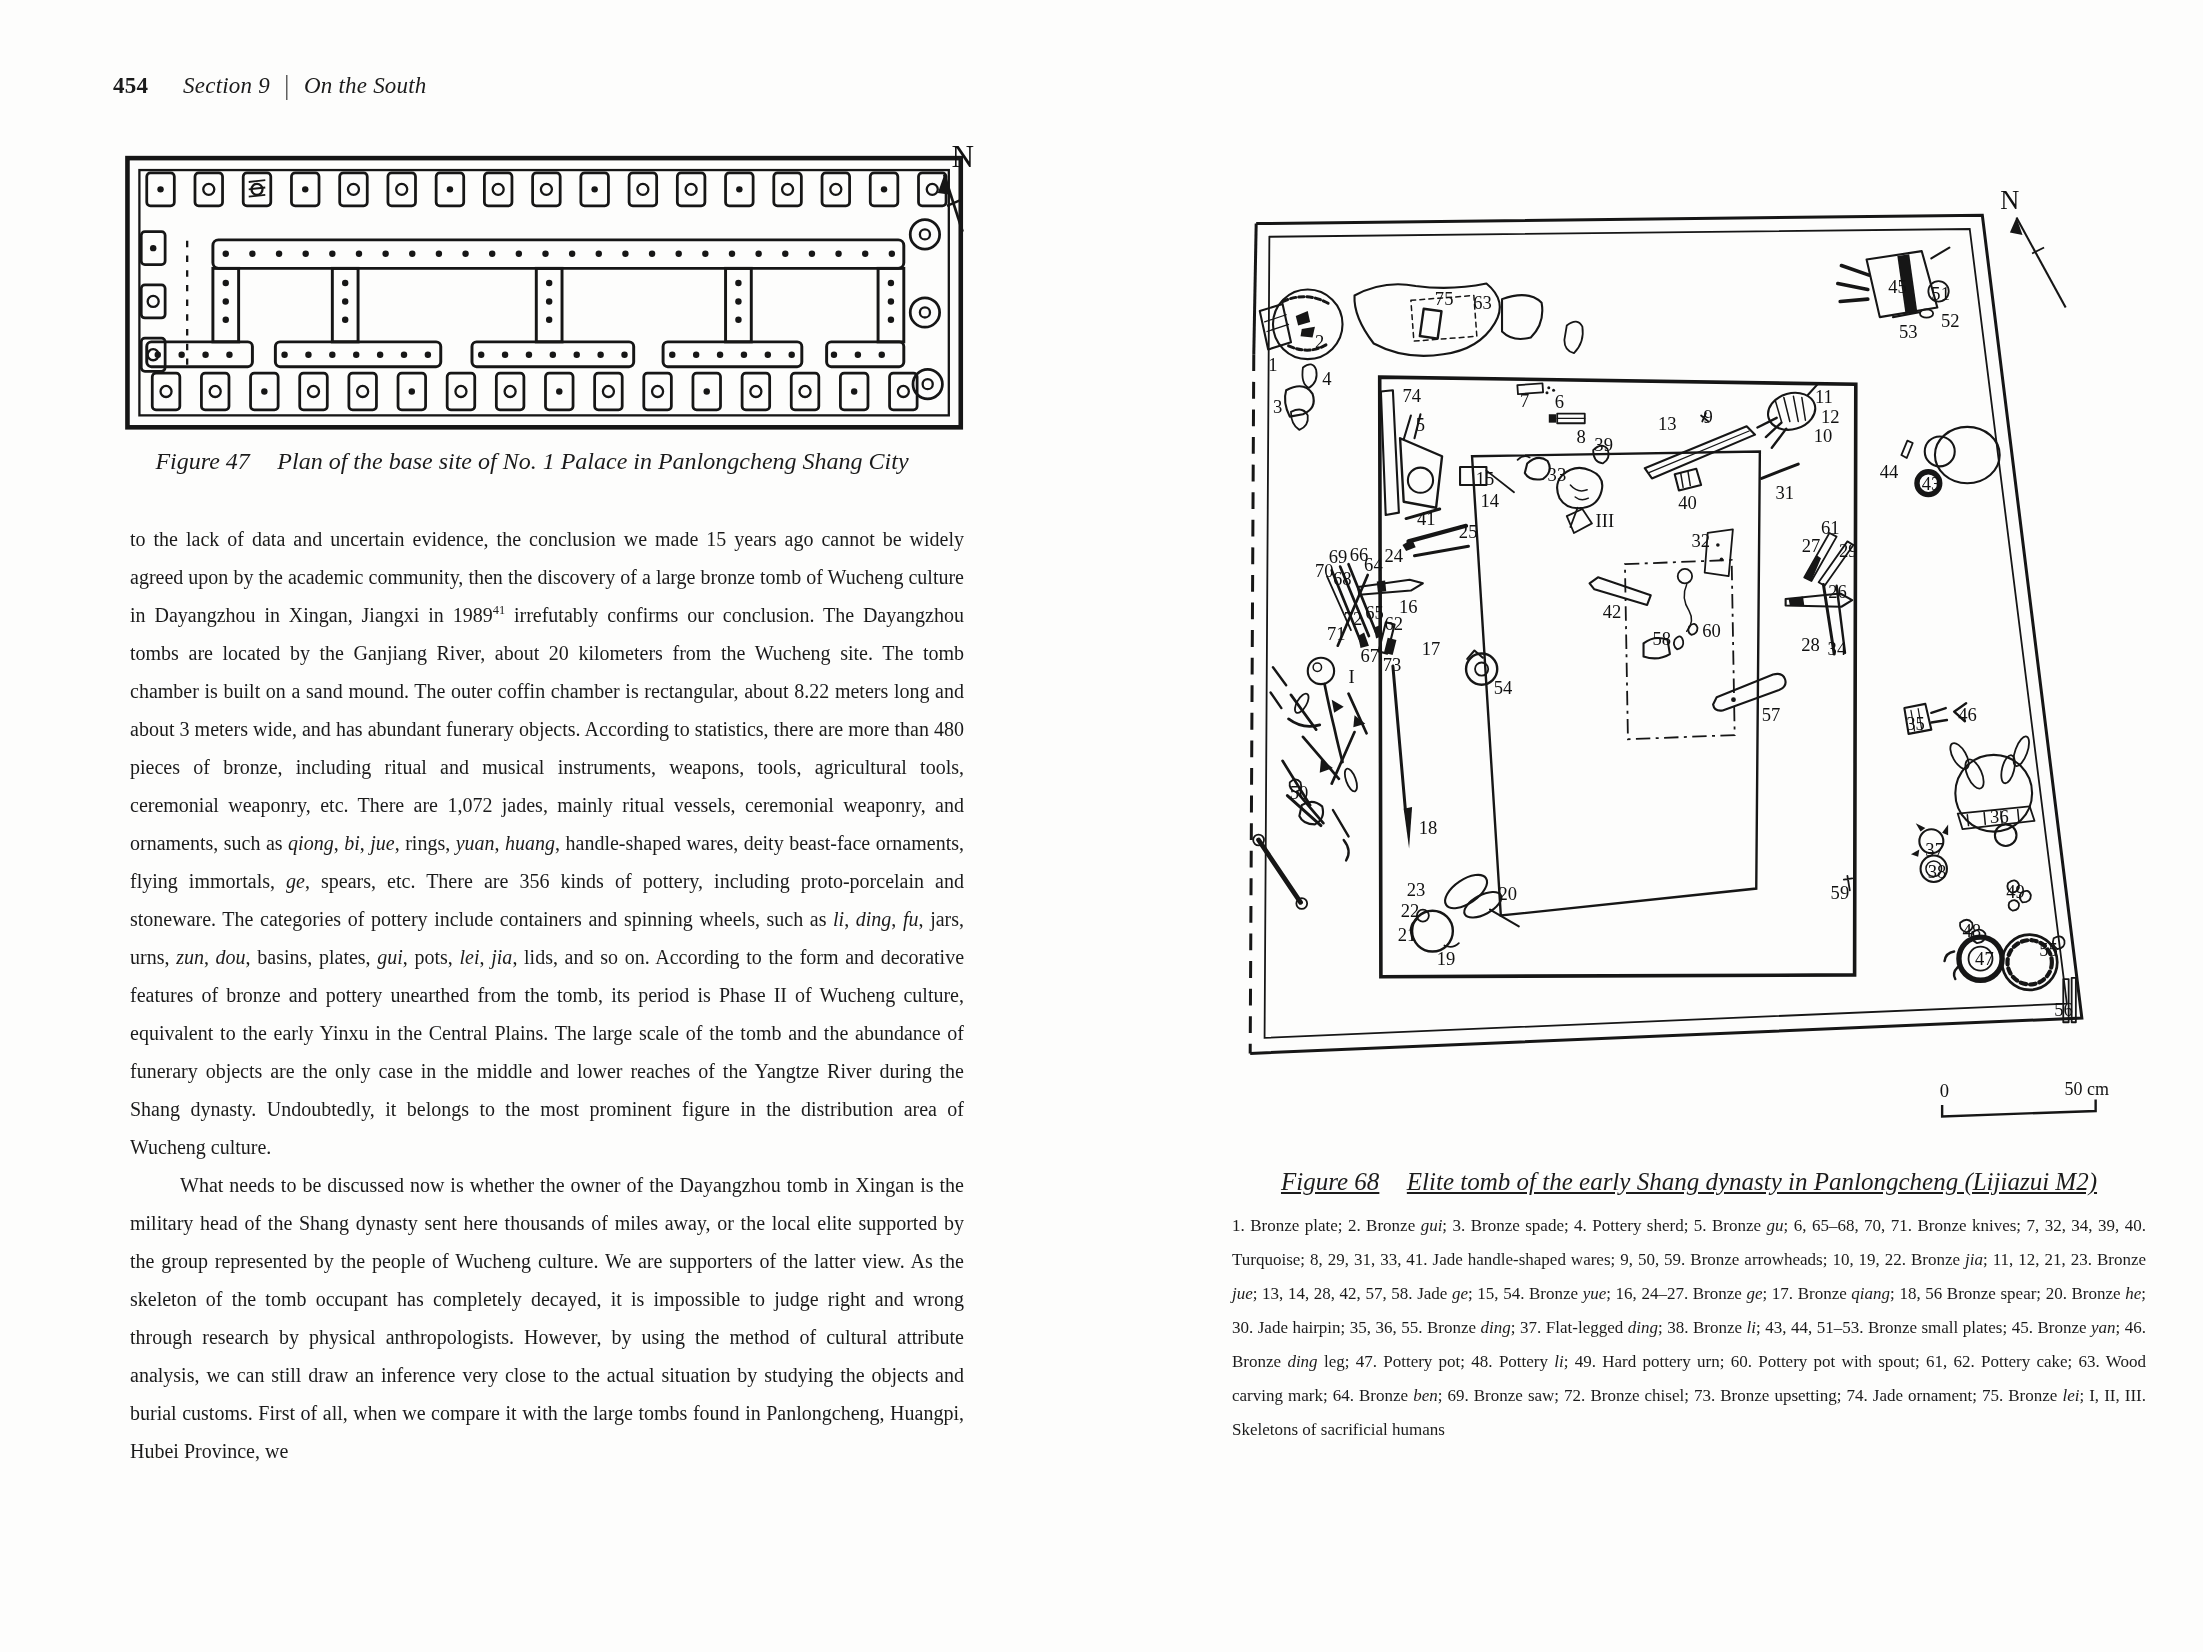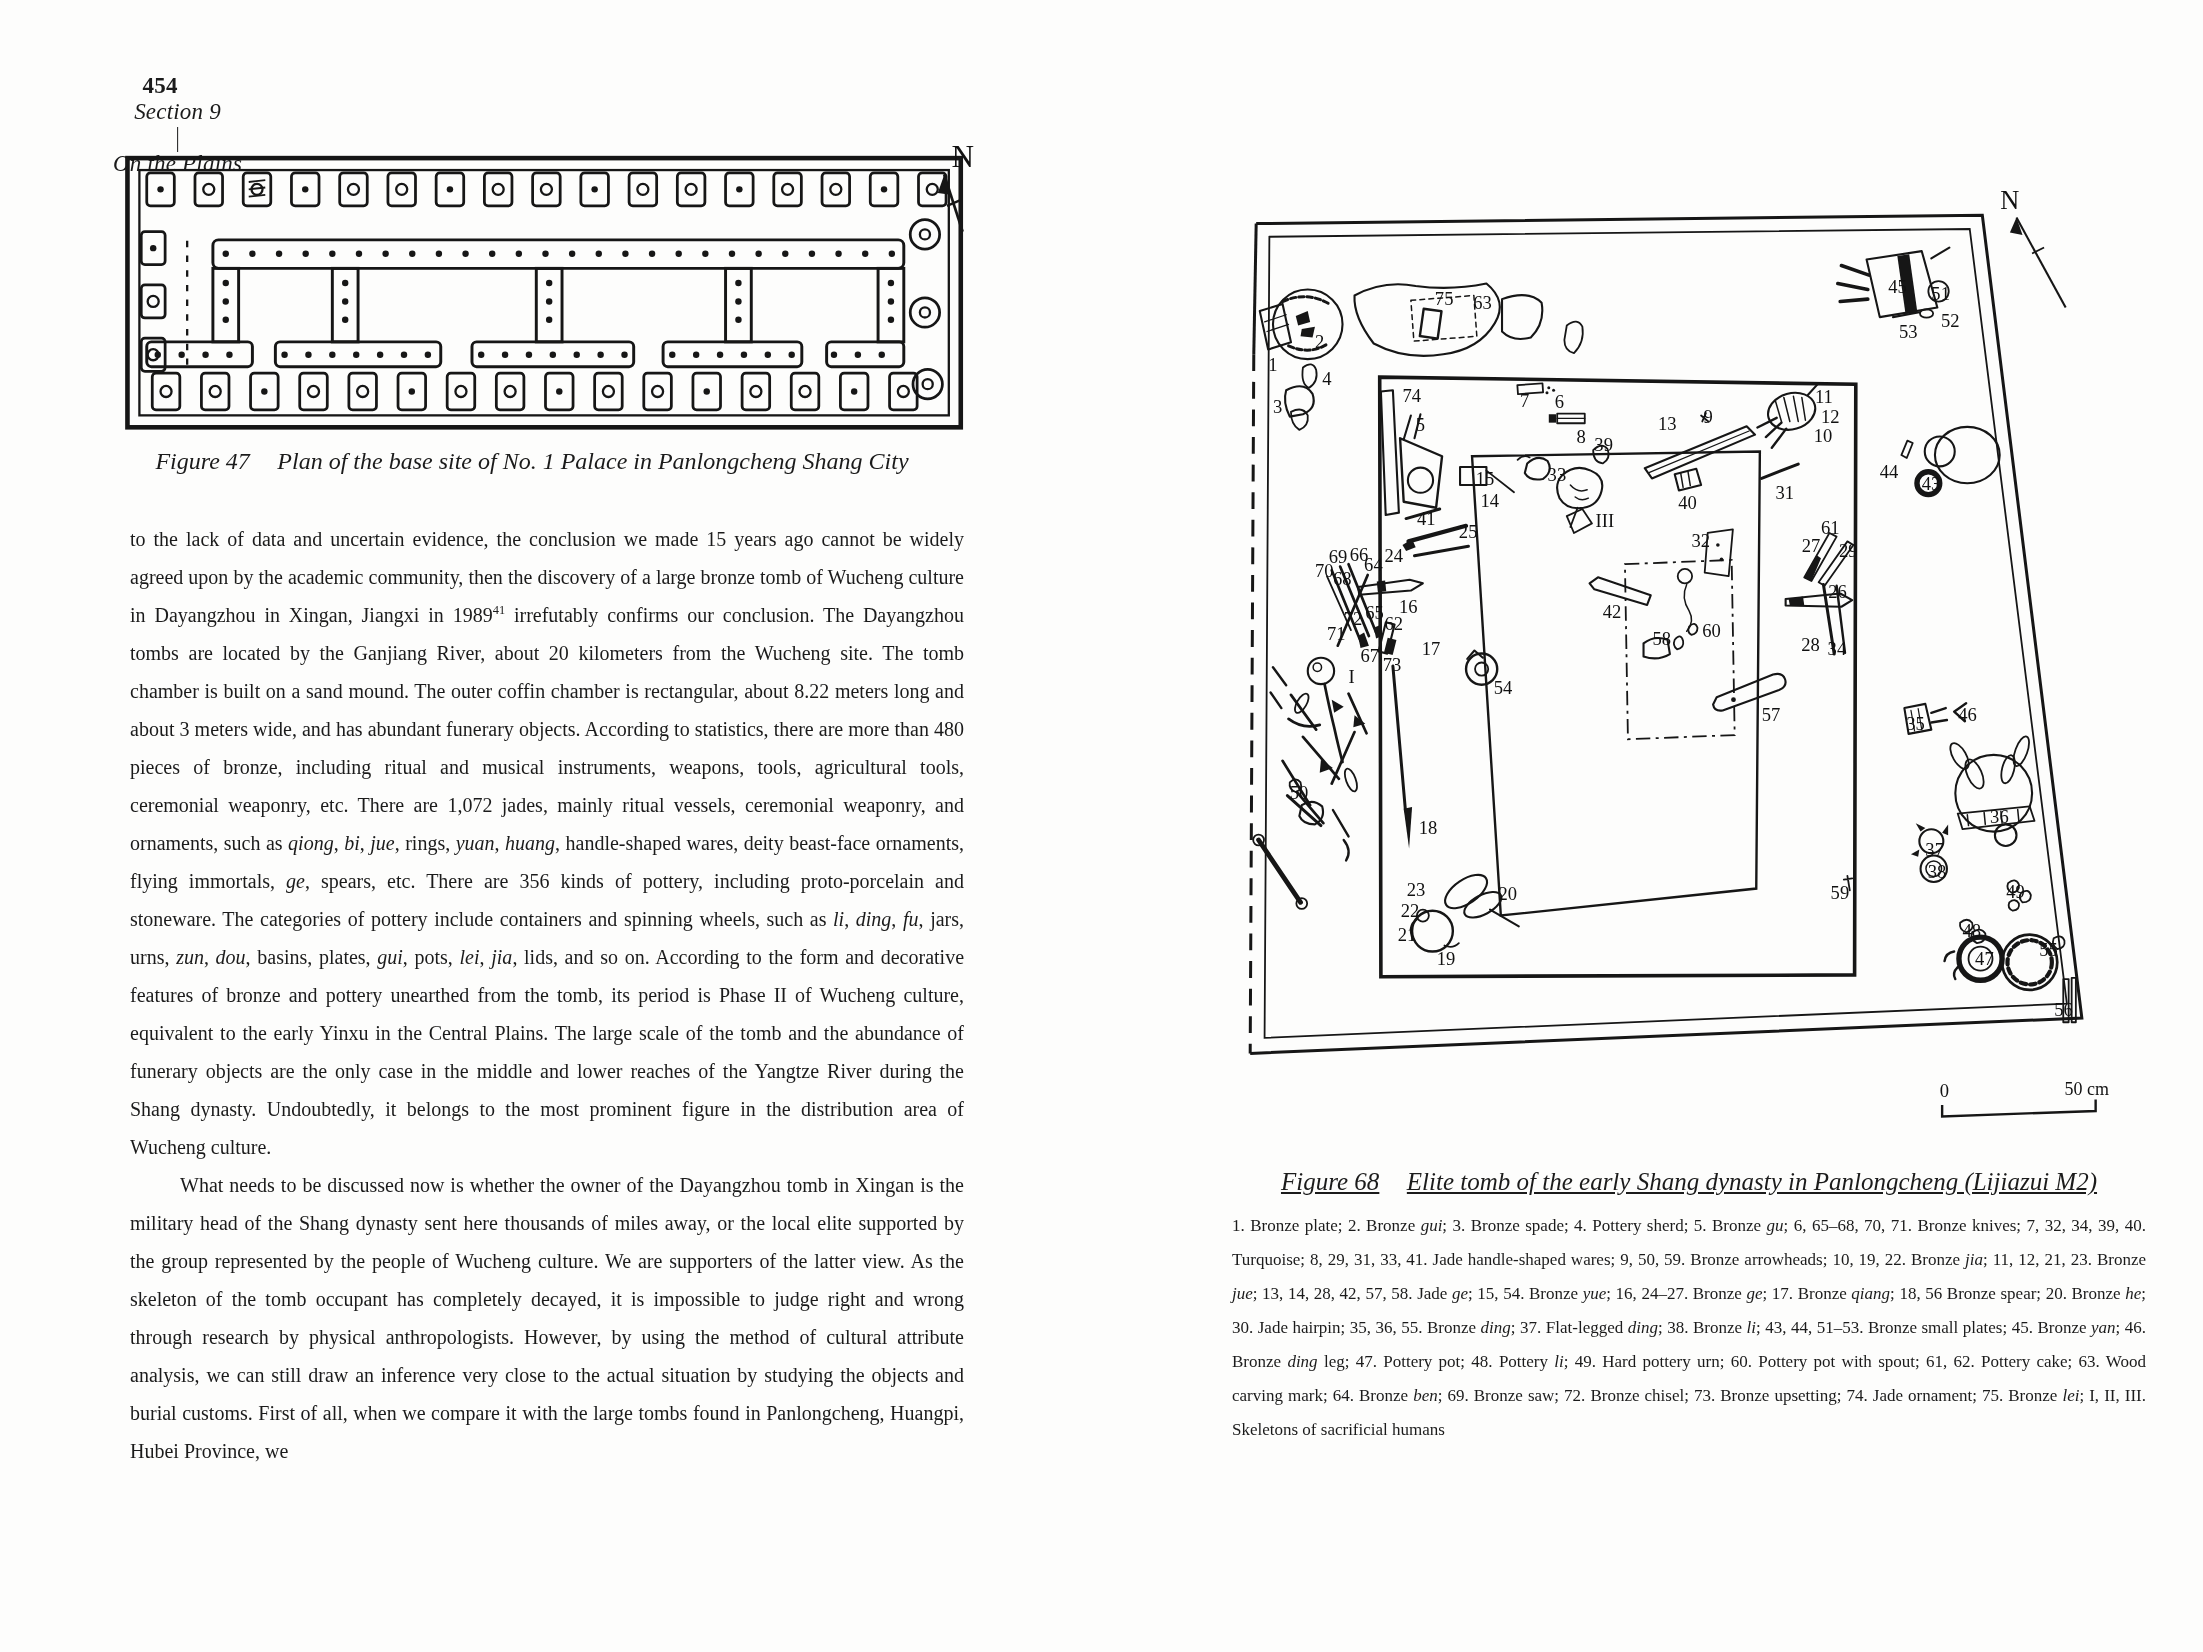--- a/index.html
+++ b/index.html
@@ -2,21 +2,21 @@
 <html style="font-size:14.7px"><head>
 <meta charset="utf-8">
 <style>
   html,body{margin:0;padding:0;}
   body{
     width:2204px;height:1653px;position:relative;background:#fdfdfc;
     font-family:"Liberation Serif", serif;color:#1b1b1b;overflow:hidden;
   }
   .abs{position:absolute;}
   
-  .header{left:113px;top:73px;font-size:23px;letter-spacing:0.2px;display:flex;align-items:center;flex-direction:column;}
+  .header{left:113px;top:73px;font-size:23px;letter-spacing:0.2px;display:flex;align-items:flex-start;}
   .pagenum{font-weight:bold;margin-right:35px;}
   .sectit{font-style:italic;}
   .hsep{display:inline-block;margin:0 14.7px;font-style:normal;font-weight:300;color:#333;transform:scaleY(1.15);}
   
   .cap{width:834px;text-align:center;font-style:italic;font-size:24px;}
   .cap .clabel{margin-right:27.5px;}
   .cap67{left:115px;top:448px;}
   .cap68{left:1232px;top:1168px;width:914px;font-size:25px;text-decoration:underline;}
   
   .bodytext{left:130px;top:520px;width:834px;font-size:20px;line-height:38px;text-align:justify;}
@@ -30,21 +30,21 @@
   .blk{fill:#161616;stroke:none;}
   text.figlab{font-family:"Liberation Serif",serif;fill:#111;}
 </style>
 </head>
 <body>
 
 <div class="abs header">
   <span class="pagenum">454</span>
   <span class="sectit">Section 9</span>
   <span class="hsep">|</span>
-  <span class="sectit">On the Plains</span>
+  <span class="sectit">On the South</span>
 </div>
 
 <svg class="abs" style="left:110px;top:147px;" width="882" height="285" viewBox="0 0 960 310">
 
   <rect class="ln" x="19" y="12" width="907" height="293" stroke-width="5"></rect>
   <rect class="ln" x="32" y="25" width="881" height="267" stroke-width="2.5"></rect>
 
   <g id="f67-gen">
       <rect x="40" y="28" width="30" height="36" rx="4" class="ln" stroke-width="3"></rect>
       <circle cx="55" cy="46" r="3.5" class="blk"></circle>

